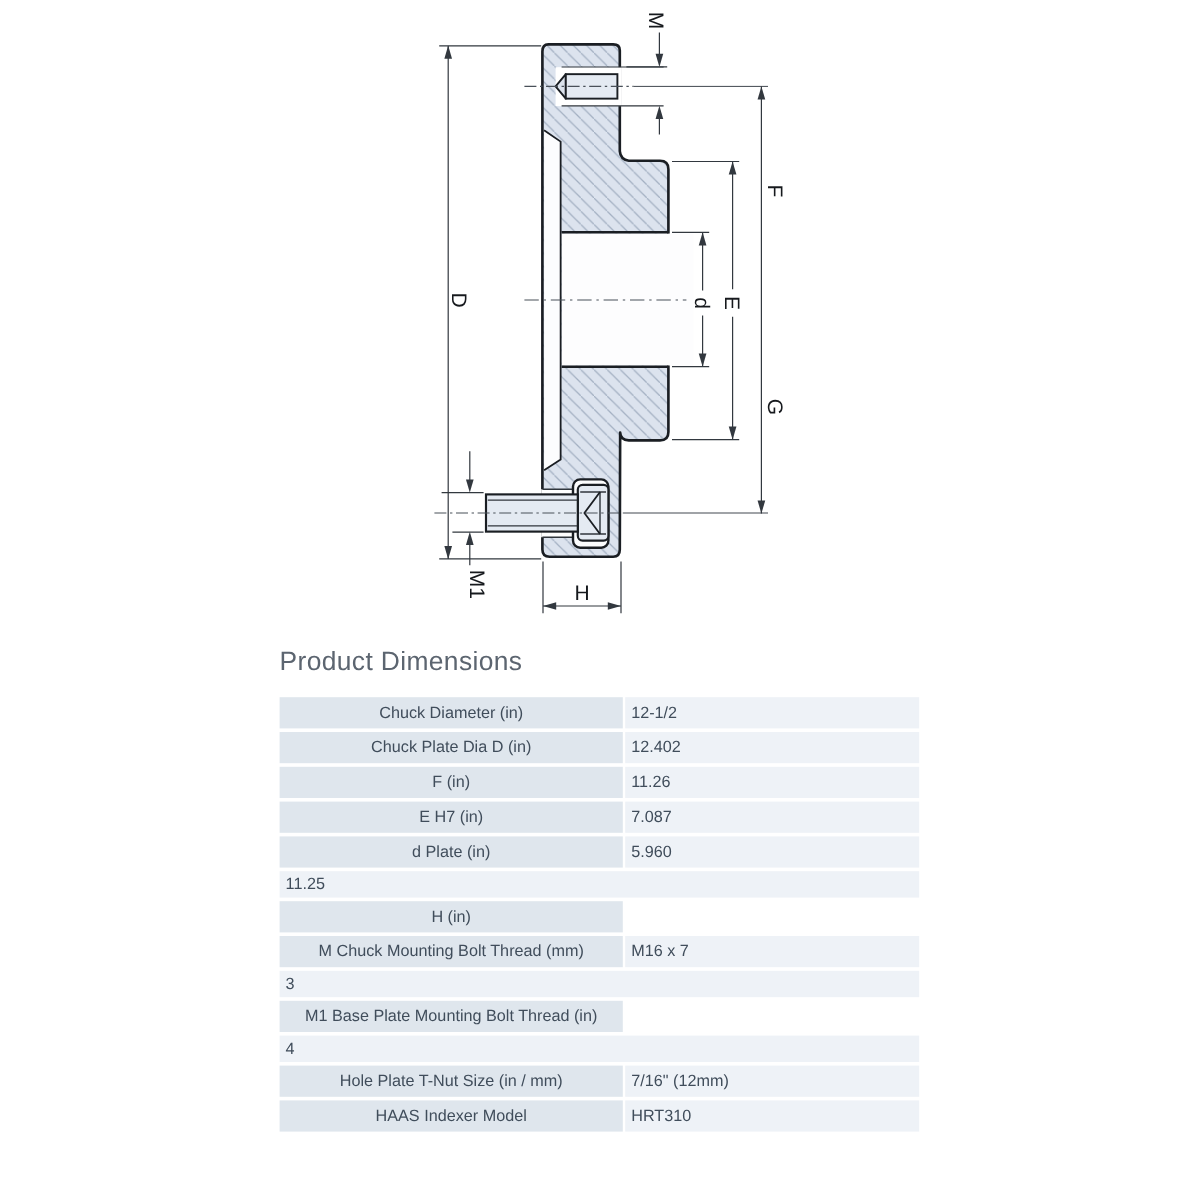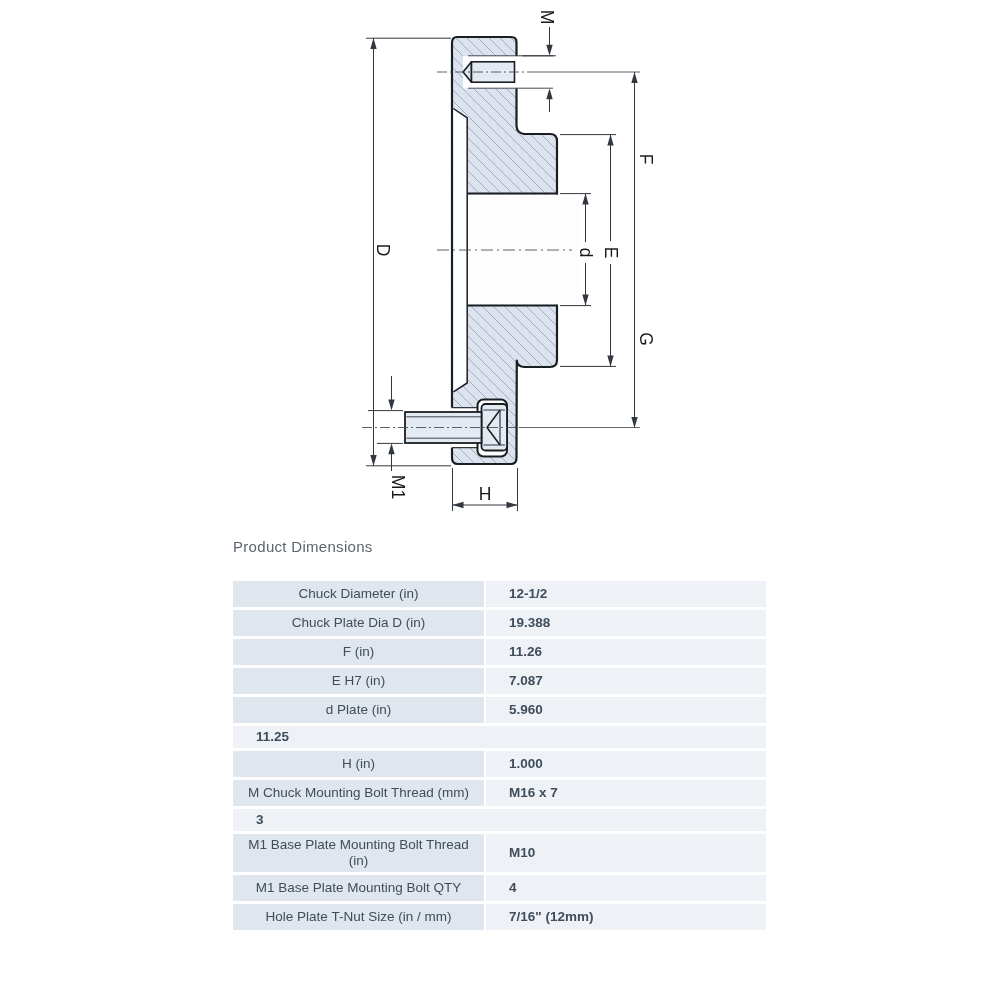--- a/index.html
+++ b/index.html
@@ -1,27 +1,27 @@
 <!DOCTYPE html>
 <html><head>
 <meta charset="utf-8">
 <style>
   html,body{margin:0;padding:0;background:#fff;}
   .page{position:relative;width:1000px;height:1000px;background:#ffffff;overflow:hidden;
         font-family:"Liberation Sans",sans-serif;}
   svg.drawing{position:absolute;left:0;top:0;}
   .dim-label{font-family:"Liberation Sans",sans-serif;font-size:17.5px;font-weight:500;fill:#16191d;}
-  .section-title{position:absolute;left:233px;top:538px;margin:0;font-size:15px;font-weight:400;
+  .section-title{position:absolute;left:233px;top:538px;margin:0;font-size:22px;font-weight:400;
                  color:#5c6570;letter-spacing:.3px;}
   .spec-table{position:absolute;left:233px;top:581px;width:533px;}
   .spec-row{display:flex;margin-bottom:3px;}
   .cell{box-sizing:border-box;font-size:13.5px;line-height:16px;color:#404d5b;}
-  .cell.label{width:251px;min-height:26px;background:#dfe6ed;display:flex;align-items:center;
+  .cell.label{width:286px;min-height:26px;background:#dfe6ed;display:flex;align-items:center;
               justify-content:center;text-align:center;padding:3px 6px;margin-right:2px;}
-  .cell.value{flex:1;background:#eef2f7;display:flex;align-items:center;padding:3px 0 3px 23px;font-weight:bold;}
+  .cell.value{flex:1;background:#eef2f7;display:flex;align-items:center;padding:3px 0 3px 5px;}
 </style>
 </head>
 <body>
 
 <div class="page">
 
   <svg class="drawing" width="1000" height="540" viewBox="0 0 1000 540">
     <defs>
       <pattern id="hatch" patternUnits="userSpaceOnUse" width="11" height="11">
         <rect width="11" height="11" fill="#dce3ee"></rect>
@@ -127,55 +127,56 @@
 
   <h2 class="section-title">Product Dimensions</h2>
 
   <div class="spec-table">
       <div class="spec-row">
       <div class="cell label">Chuck Diameter (in)</div>
       <div class="cell value">12-1/2</div>
     </div>
       <div class="spec-row">
       <div class="cell label">Chuck Plate Dia D (in)</div>
-      <div class="cell value">19.388</div>
+      <div class="cell value">12.402</div>
     </div>
       <div class="spec-row">
       <div class="cell label">F (in)</div>
       <div class="cell value">11.26</div>
     </div>
       <div class="spec-row">
       <div class="cell label">E H7 (in)</div>
       <div class="cell value">7.087</div>
     </div>
       <div class="spec-row">
       <div class="cell label">d Plate (in)</div>
       <div class="cell value">5.960</div>
     </div>
       <div class="spec-row">
       <div class="cell value">11.25</div>
     </div>
       <div class="spec-row">
       <div class="cell label">H (in)</div>
-      <div class="cell value">1.000</div>
     </div>
       <div class="spec-row">
       <div class="cell label">M Chuck Mounting Bolt Thread (mm)</div>
       <div class="cell value">M16 x 7</div>
     </div>
       <div class="spec-row">
       <div class="cell value">3</div>
     </div>
       <div class="spec-row">
       <div class="cell label">M1 Base Plate Mounting Bolt Thread (in)</div>
-      <div class="cell value">M10</div>
     </div>
       <div class="spec-row">
-      <div class="cell label">M1 Base Plate Mounting Bolt QTY</div>
       <div class="cell value">4</div>
     </div>
       <div class="spec-row">
       <div class="cell label">Hole Plate T-Nut Size (in / mm)</div>
       <div class="cell value">7/16" (12mm)</div>
     </div>
+      <div class="spec-row">
+      <div class="cell label">HAAS Indexer Model</div>
+      <div class="cell value">HRT310</div>
+    </div>
     </div>
 
 </div>
 
 </body></html>

